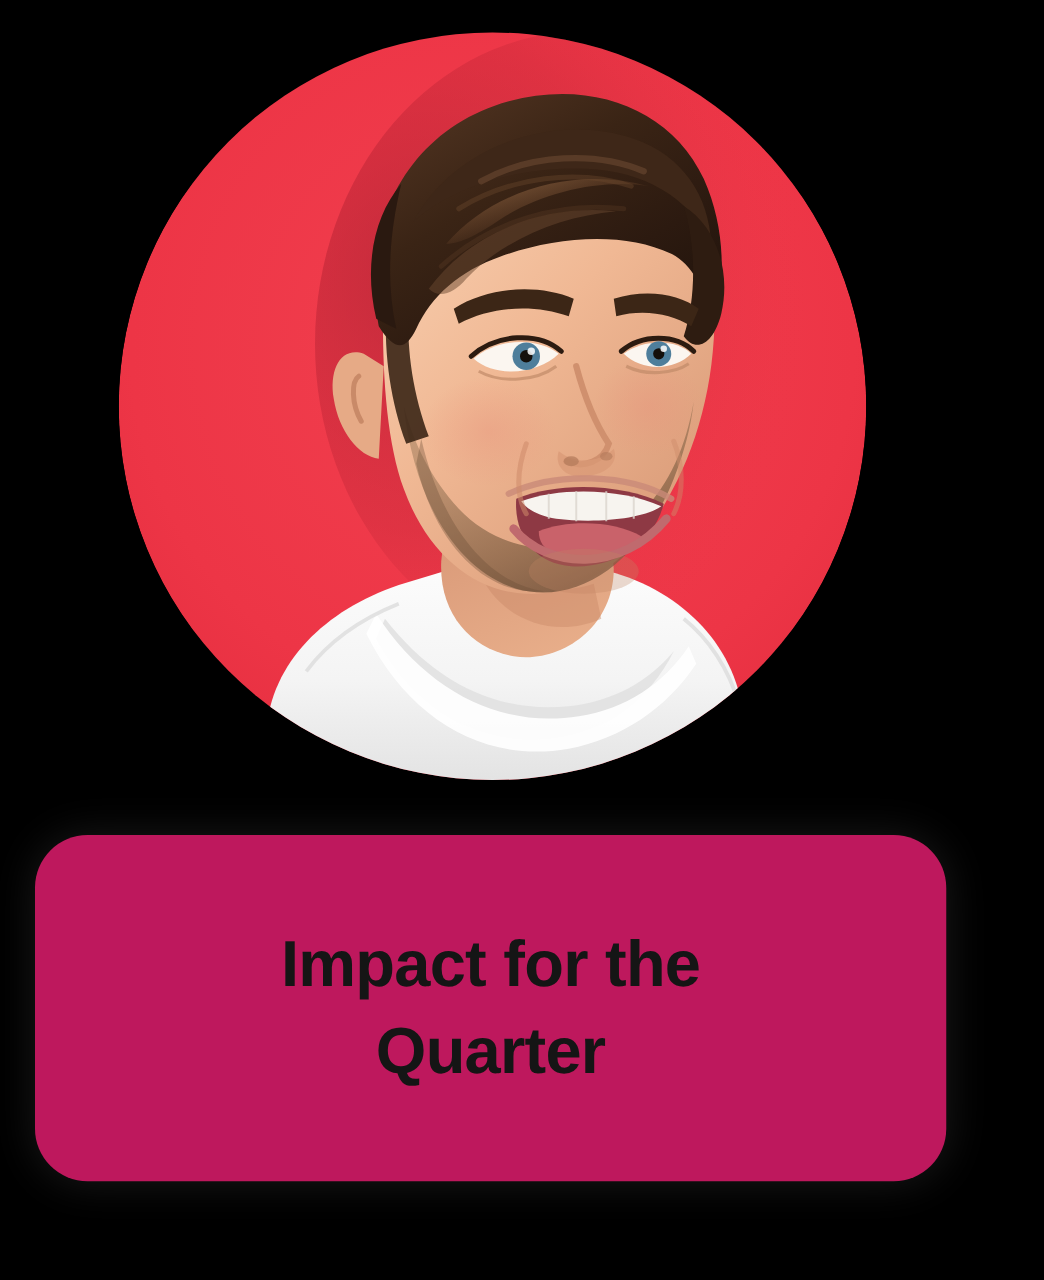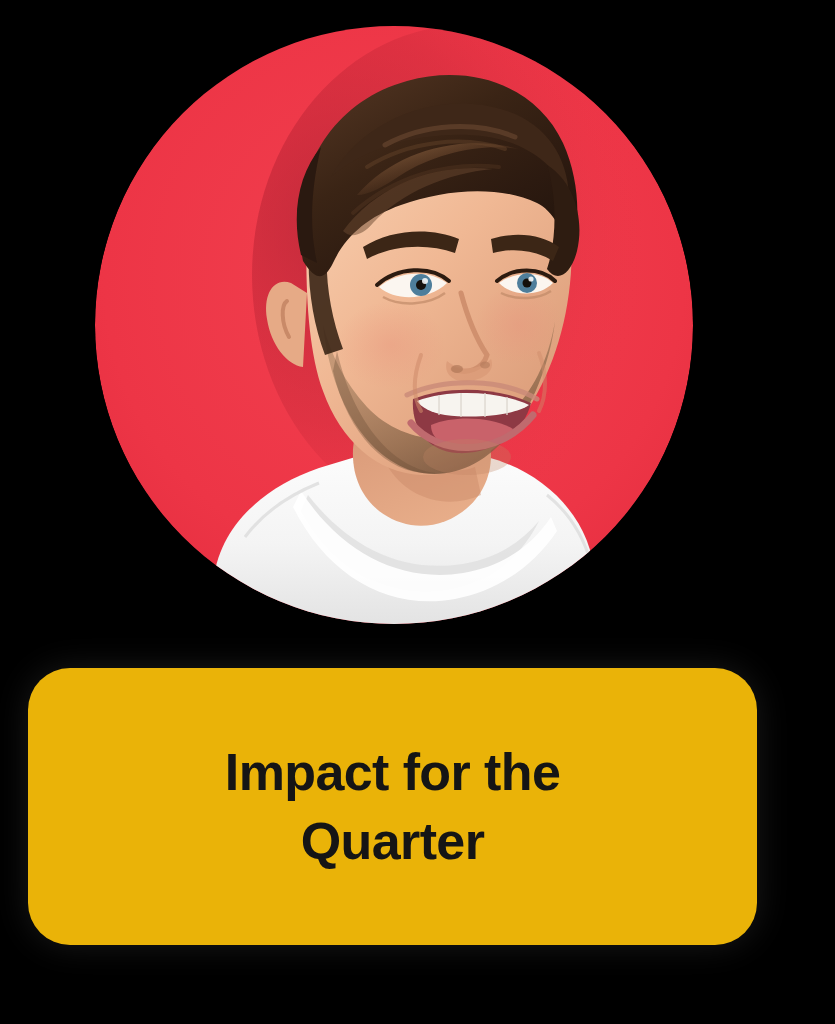--- a/index.html
+++ b/index.html
@@ -38,21 +38,21 @@
     height: 600px;
   }
 
   
   .caption-card {
     position: absolute;
     left: 28px;
     top: 668px;
     width: 729px;
     height: 277px;
-    background: #eab308;
+    background: #be185d;
     border-radius: 42px;
     box-shadow: 0 0 34px rgba(255,255,255,0.10);
     display: flex;
     align-items: center;
     justify-content: center;
     box-sizing: border-box;
     padding: 0 56px;
   }
   .caption-text {
     margin: 0;

